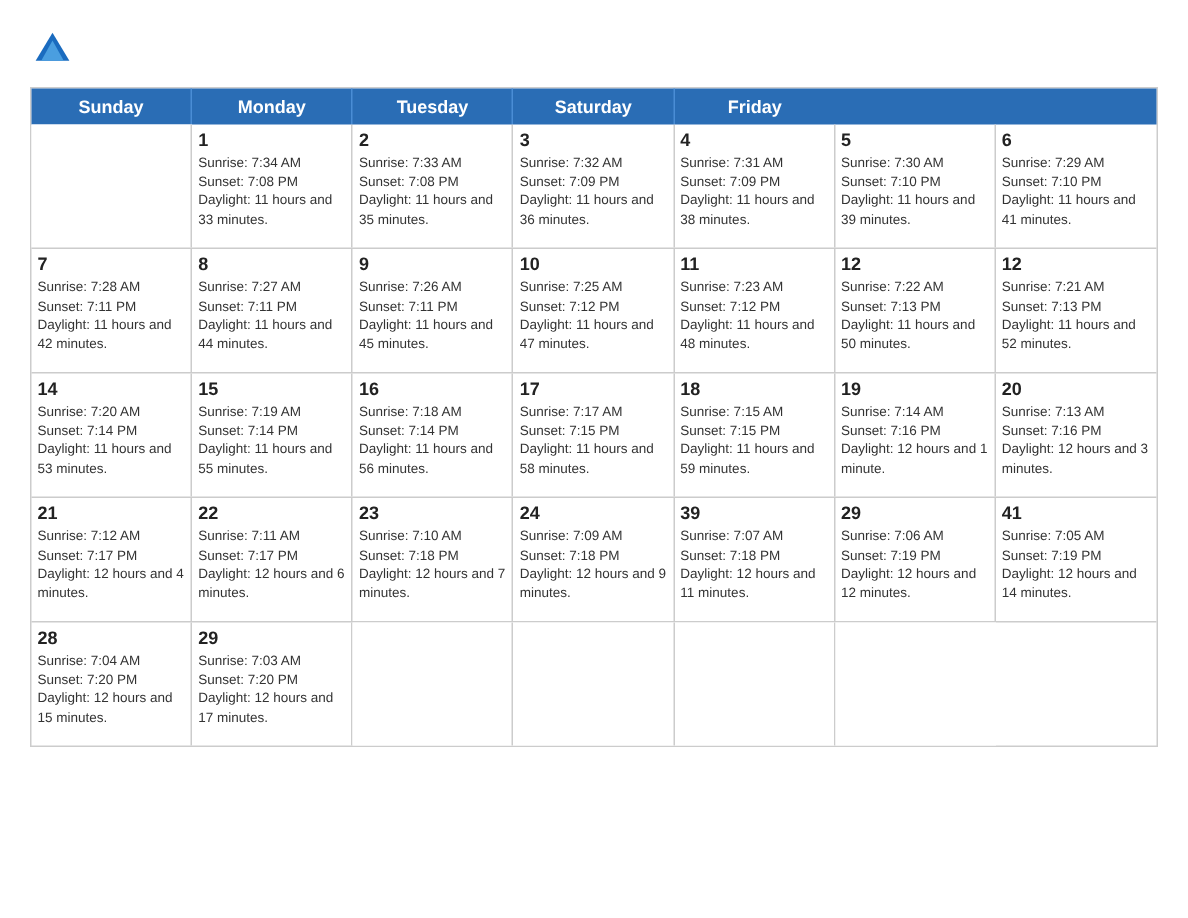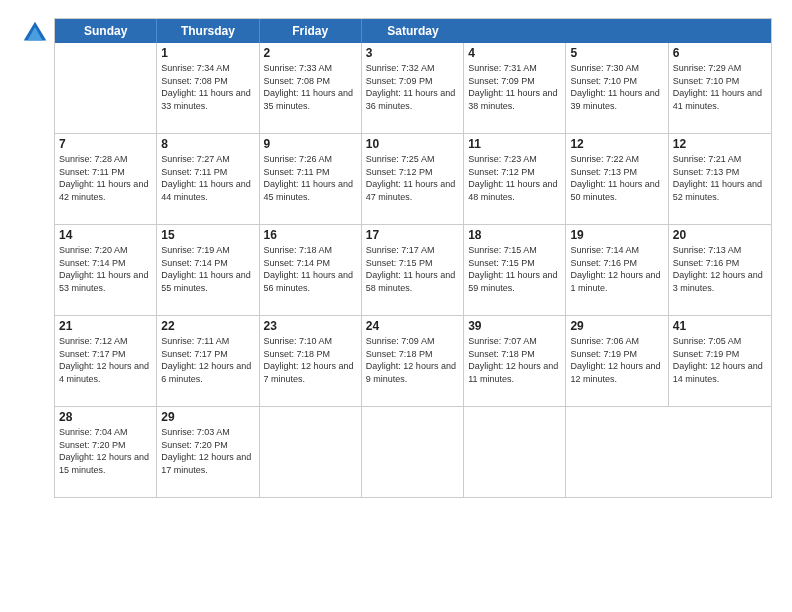--- a/index.html
+++ b/index.html
@@ -8,21 +8,21 @@
       height: 612px;
       background: #fff;
       font-family: Arial, sans-serif;
       overflow: hidden;
     }
     .page {
       width: 792px;
       height: 508px;
       padding: 18px 20px 10px 20px;
       display: flex;
-      flex-direction: row;
+      flex-direction: column;
     }
     .header {
       display: flex;
       justify-content: space-between;
       align-items: flex-start;
       margin-bottom: 10px;
     }
     .logo {
       display: flex;
       align-items: center;
@@ -131,23 +131,24 @@
     </div>
     <div class="title-block">
       <div class="month-title"></div>
       <div class="subtitle"></div>
     </div>
   </div>
 
   <div class="calendar">
     <div class="cal-header" id="cal-header">
         <div class="cal-header-cell">Sunday</div>
-        <div class="cal-header-cell">Thursday</div>
+        <div class="cal-header-cell">Monday</div>
+        <div class="cal-header-cell">Tuesday</div>
+        <div class="cal-header-cell">Saturday</div>
         <div class="cal-header-cell">Friday</div>
-        <div class="cal-header-cell">Saturday</div>
       </div>
     <div class="cal-body" id="cal-body">
         <div class="cal-row">
           <div class="cal-cell empty"></div>
           <div class="cal-cell">
             <div class="day-num">1</div>
         <div class="cell-text">Sunrise: 7:34 AM<br>Sunset: 7:08 PM<br>Daylight: 11 hours and 33 minutes.</div>
           </div>
           <div class="cal-cell">
             <div class="day-num">2</div>

